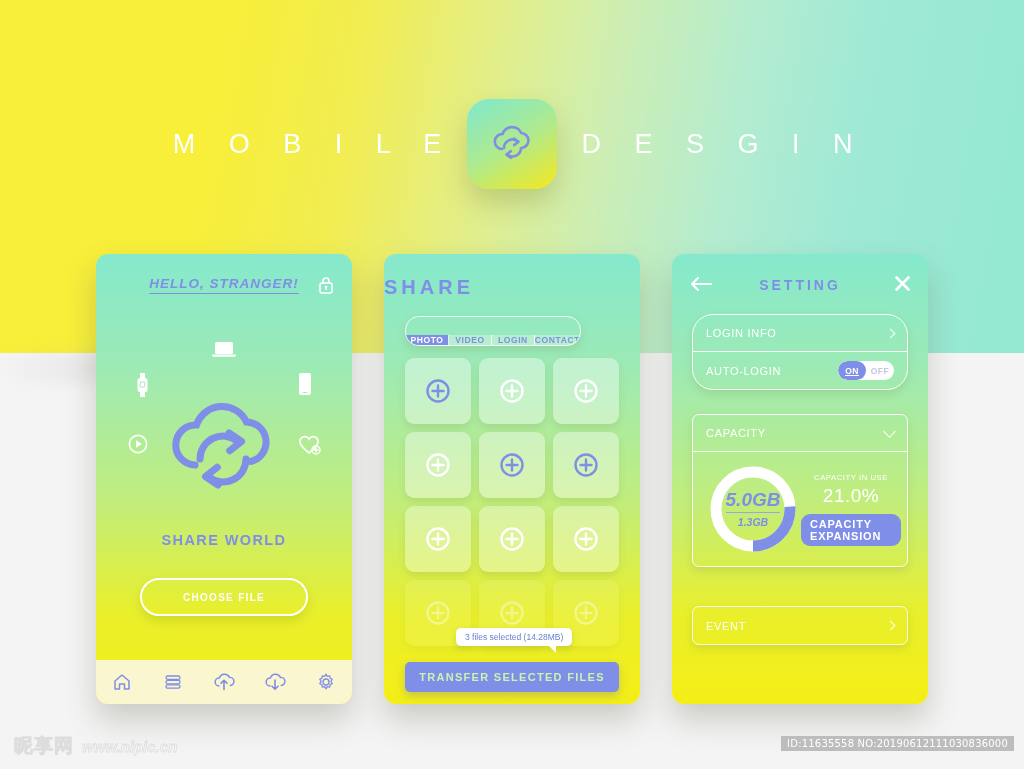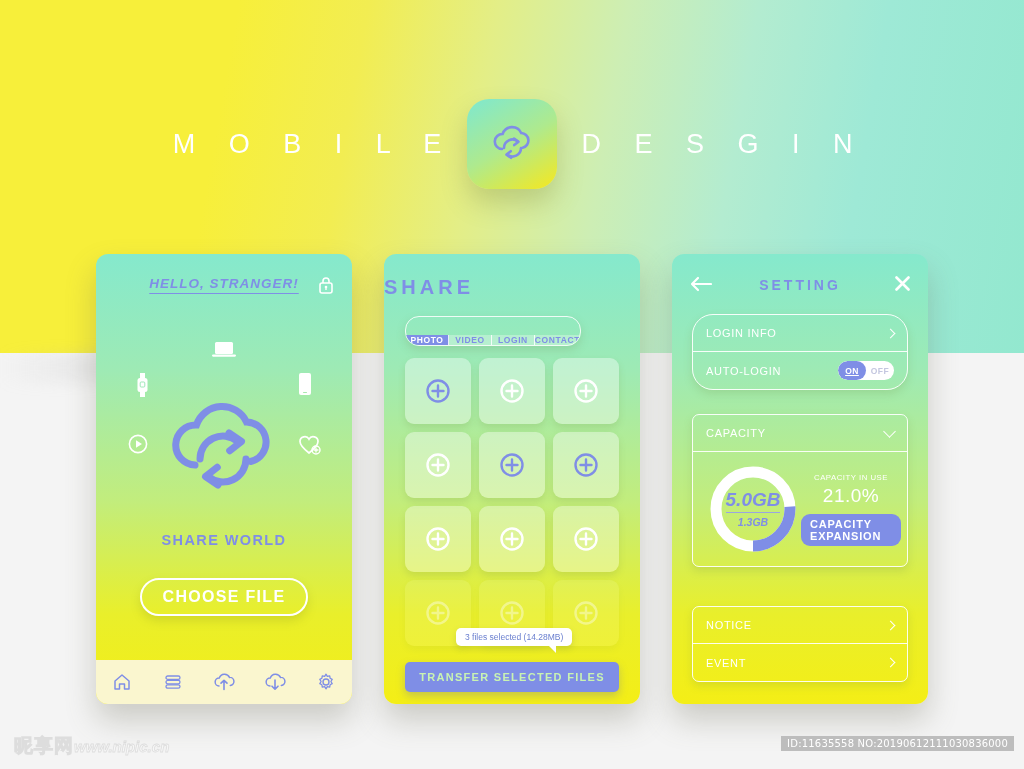--- a/index.html
+++ b/index.html
@@ -131,21 +131,21 @@
     font-weight: bold;
     letter-spacing: 1.4px;
   }
   .s1-btn {
     position: absolute;
     top: 324px; left: 44px;
     width: 168px; height: 38px;
     border-radius: 19px;
     border: 2px solid #ffffff;
     color: #ffffff;
-    font-size: 16px;
+    font-size: 10px;
     font-weight: bold;
     letter-spacing: 1.3px;
     display: flex; align-items: center; justify-content: center;
     cursor: pointer;
     background: transparent;
     box-shadow: 0 5px 10px rgba(140,150,30,.25);
   }
   .s1-nav {
     position: absolute;
     left: 0; bottom: 0;
@@ -373,21 +373,21 @@
     transform: rotate(45deg);
     margin-top: -4px;
   }
 
   
   .wm-logo {
     position: absolute;
     left: 14px; bottom: 10px;
     display: flex;
     align-items: center;
-    gap: 0;
+    gap: 8px;
     opacity: .35;
   }
   .wm-cn {
     font-size: 19px;
     color: #ffffff;
     -webkit-text-stroke: 1px #b5b5b5;
     font-weight: bold;
     letter-spacing: 1px;
     font-family: "DejaVu Sans", sans-serif;
   }
@@ -670,24 +670,20 @@
         <div class="cap-right">
           <div class="cap-label">CAPACITY IN USE</div>
           <div class="cap-pct">21.0%</div>
           <div class="cap-expand">CAPACITY EXPANSION</div>
         </div>
       </div>
     </div>
 
     <div class="panel" id="panel-info">
       <div class="panel-row">
-        <span class="label">NOTICE</span>
-        <span class="chev"></span>
-      </div>
-      <div class="panel-row">
         <span class="label">EVENT</span>
         <span class="chev"></span>
       </div>
     </div>
   </div>
 
   <div class="wm-logo">
     <span class="wm-cn">昵享网</span>
     <span class="wm-url">www.nipic.cn</span>
   </div>

